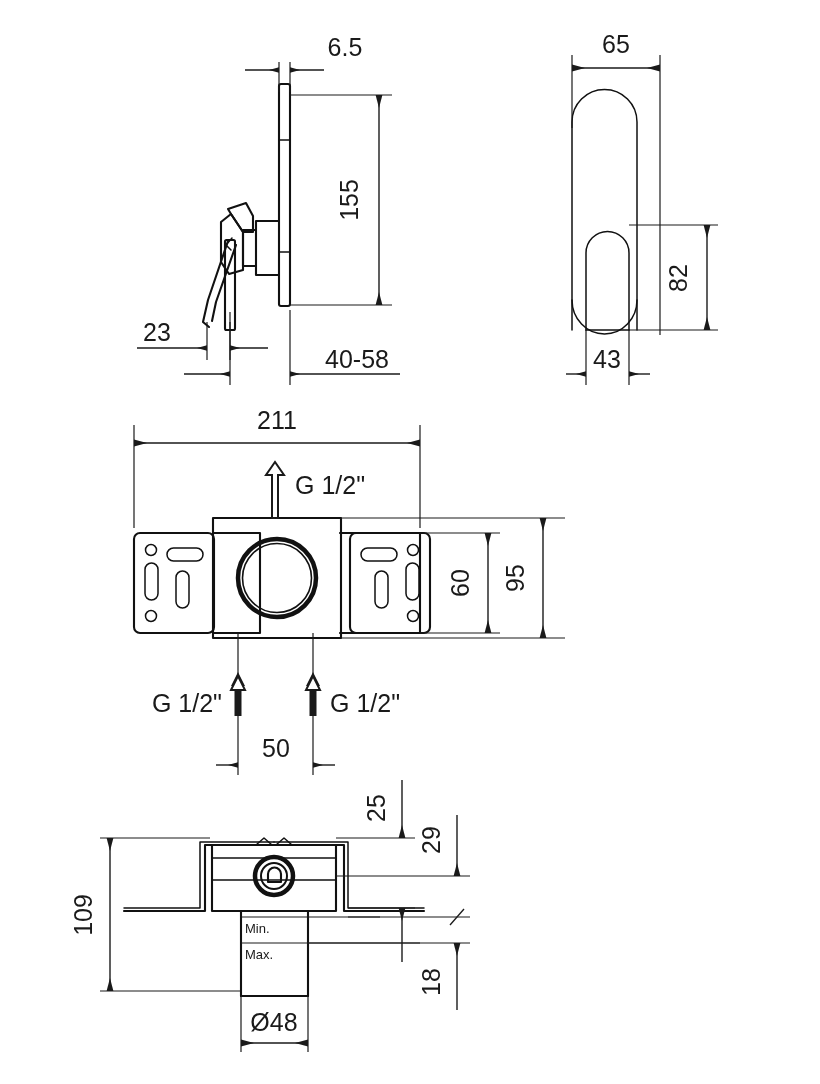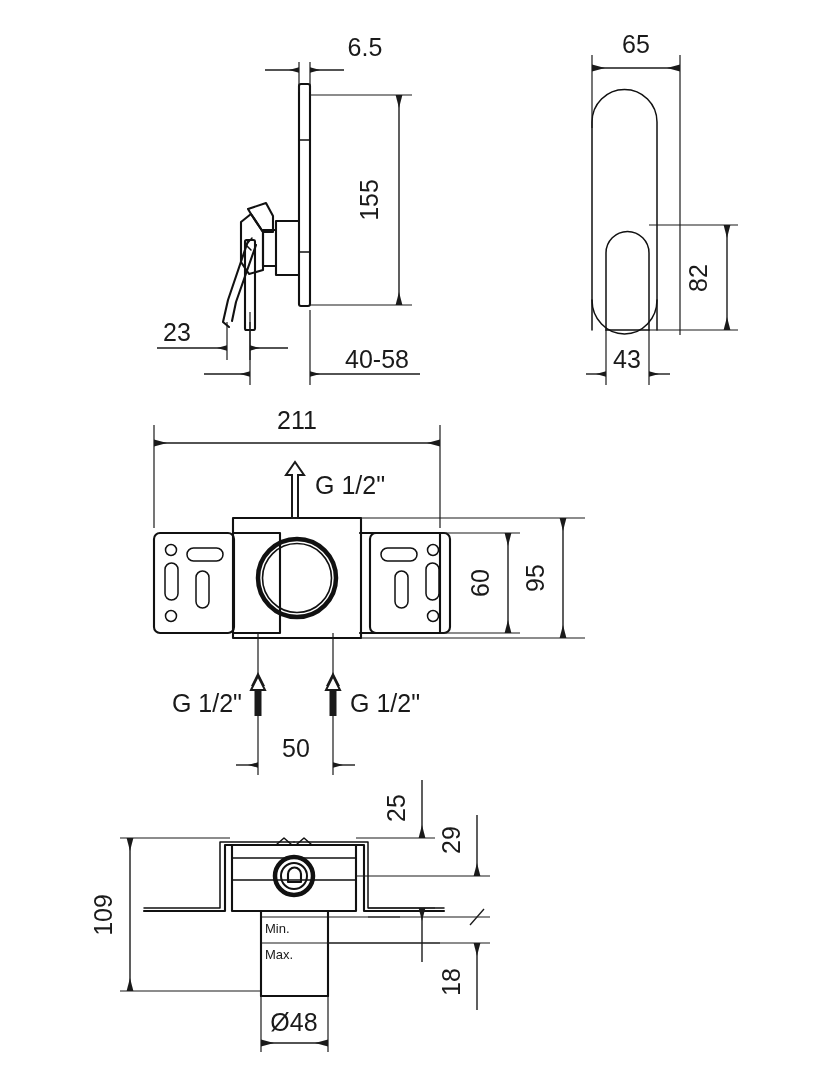--- a/index.html
+++ b/index.html
@@ -9,21 +9,20 @@
   }
   body {
     font-family: "Liberation Sans", sans-serif;
   }
   #sheet {
     position: relative;
     width: 780px;
     height: 1084px;
     background: #ffffff;
     overflow: hidden;
-    margin-left: 20px;
   }
   #drawing {
     position: absolute;
     left: 0;
     top: 0;
     width: 820px;
     height: 1084px;
   }
   .dimtext {
     font-family: "Liberation Sans", sans-serif;

